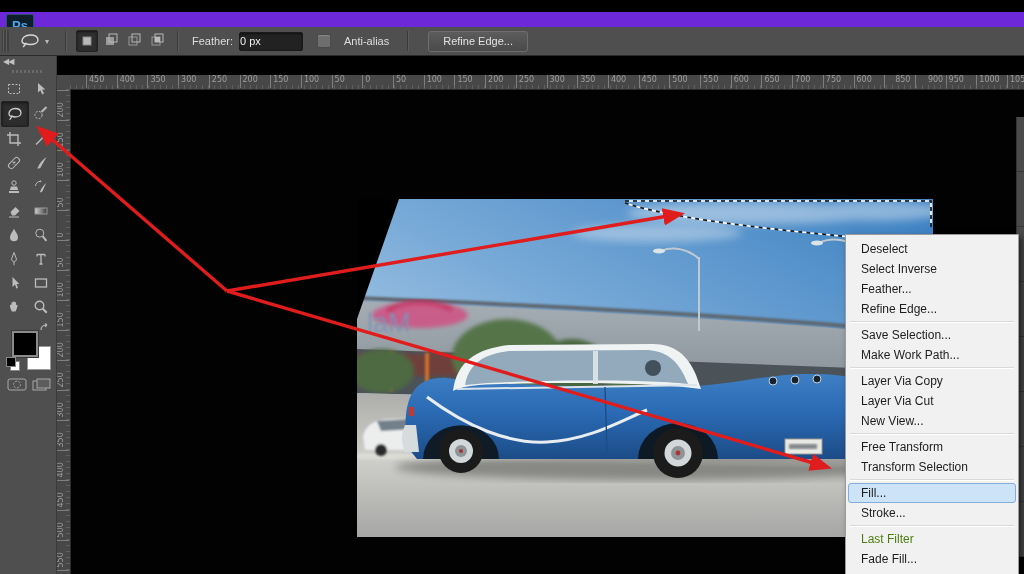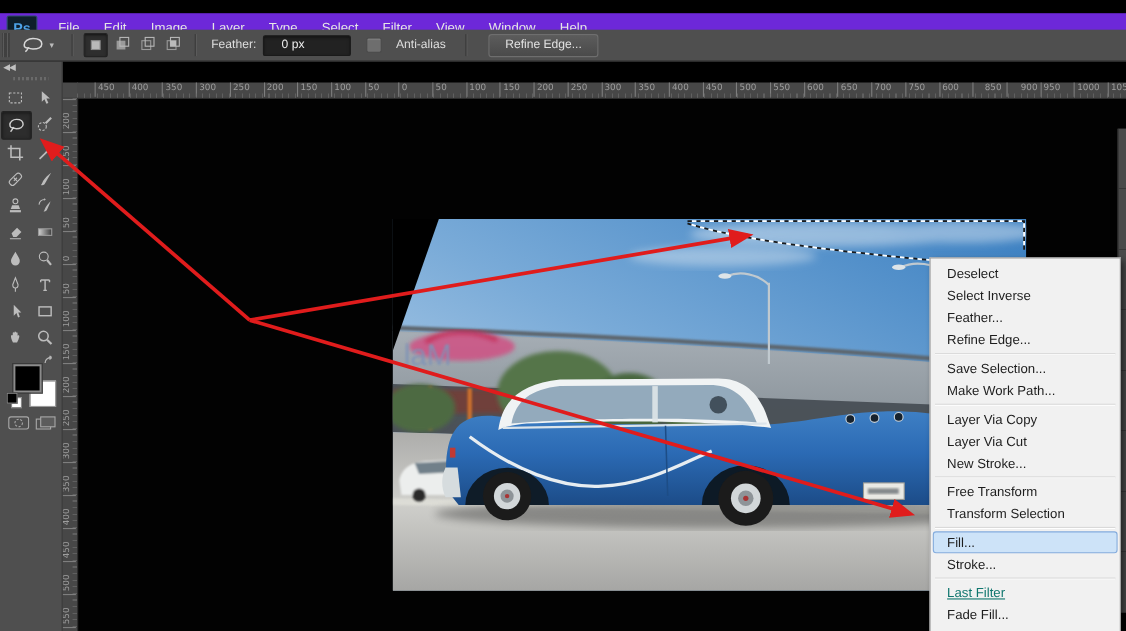--- a/index.html
+++ b/index.html
@@ -17,21 +17,21 @@
               border-bottom:1px solid #2a2a2a;display:flex;align-items:center;z-index:20;}
   .grip{width:7px;height:22px;margin-left:2px;background:repeating-linear-gradient(90deg,#3c3c3c 0 1px,#5e5e5e 1px 2px,#3c3c3c 2px 3px);opacity:.8;}
   .toolpreset{display:flex;align-items:center;margin:0 10px 0 10px;}
   .toolpreset .caret{color:#bbb;font-size:8px;margin-left:4px;}
   .vsep{width:1px;height:20px;background:#3a3a3a;margin:0 6px;box-shadow:1px 0 0 #5c5c5c;}
   .selmode{display:flex;gap:3px;margin:0 4px;}
   .smbtn{width:20px;height:20px;border-radius:2px;display:flex;align-items:center;justify-content:center;}
   .smbtn.pressed{background:#2e2e2e;box-shadow:inset 0 1px 2px #161616;border:1px solid #232323;}
   .optlabel{color:#dedede;font-size:11px;margin:0 6px 0 8px;}
   .feather-field{width:62px;height:17px;background:#222;border:1px solid #1a1a1a;border-radius:2px;
-                 color:#eee;font-size:11px;display:flex;align-items:center;padding-left:16px;box-shadow:inset 0 1px 2px #111;}
+                 color:#eee;font-size:11px;display:flex;align-items:center;padding-left:0;box-shadow:inset 0 1px 2px #111;}
   .checkbox{width:12px;height:12px;background:#6e6e6e;border:1px solid #4a4a4a;border-radius:2px;margin:0 5px 0 14px;box-shadow:inset 0 1px 1px #888;}
   .refine-btn{margin-left:14px;height:19px;padding:0 14px;border:1px solid #6e6e6e;border-radius:3px;
               background:linear-gradient(#5c5c5c,#4a4a4a);color:#e2e2e2;font-size:11px;
               display:flex;align-items:center;}
   
   .toolbar{position:absolute;left:0;top:55px;width:56px;height:519px;background:#4f4f4f;z-index:10;
            border-right:1px solid #3a3a3a;}
   .collapse{position:absolute;left:3px;top:2px;color:#c0c0c0;font-size:8px;letter-spacing:-1px;}
   .tgrip{position:absolute;left:12px;top:15px;width:32px;height:3px;
          background:repeating-linear-gradient(90deg,#6a6a6a 0 2px,transparent 2px 4px);}
@@ -71,43 +71,31 @@
   
   .dockstrip{position:absolute;right:0;top:117px;width:7px;height:440px;background:#4a4a4a;z-index:12;
              border-left:1px solid #333;
              background-image:repeating-linear-gradient(180deg,transparent 0 54px,#383838 54px 55px);}
   
   .arrows{position:absolute;left:0;top:0;width:1024px;height:574px;z-index:40;pointer-events:none;}
   
   .ctxmenu{position:absolute;left:845px;top:234px;width:172px;background:#f1f1f1;border:1px solid #9b9b9b;
            box-shadow:3px 3px 6px rgba(0,0,0,.55);z-index:50;padding:4px 0 5px 0;}
   .menuitem{height:20px;line-height:20px;font-size:12px;color:#1d1d1d;padding-left:13px;margin:0 2px;}
-  .menuitem.dis{color:#0f766e;text-decoration:underline;}
+  .menuitem.dis{color:#4d7c0f;}
   .menuitem.hl{background:#cde3f8;border:1px solid #84acdd;border-radius:3px;height:18px;line-height:18px;padding-left:12px;}
   .msep{height:1px;background:#d9d9d9;border-bottom:1px solid #fff;margin:2px 4px 2px 4px;}
 </style>
 </head>
 <body>
 
 <div class="app">
 
   <div class="menubar">
     <div class="pslogo">Ps</div>
-    <div style="display:flex">
-        <span class="mitem">File</span>
-        <span class="mitem">Edit</span>
-        <span class="mitem">Image</span>
-        <span class="mitem">Layer</span>
-        <span class="mitem">Type</span>
-        <span class="mitem">Select</span>
-        <span class="mitem">Filter</span>
-        <span class="mitem">View</span>
-        <span class="mitem">Window</span>
-        <span class="mitem">Help</span>
-      </div>
   </div>
 
   <div class="optionsbar">
     <div class="grip"></div>
     <div class="toolpreset">
       <svg width="22" height="16" viewBox="0 0 22 16">
         <path d="M11,2 C16,2 19,4 19,7 C19,10 15.5,11.5 11,11.5 C9,11.5 7.6,11.1 6.8,10.4 C4.5,11 3,10 3,7.8 C3,4.8 6.5,2 11,2 Z" fill="none" stroke="#d8d8d8" stroke-width="1.4"></path>
         <path d="M6.8,10.4 C6,12 5,13.3 4,14" fill="none" stroke="#d8d8d8" stroke-width="1.4"></path>
       </svg>
       <span class="caret">▾</span>
@@ -536,21 +524,21 @@
       <div class="menuitem">Deselect</div>
       <div class="menuitem">Select Inverse</div>
       <div class="menuitem">Feather...</div>
       <div class="menuitem">Refine Edge...</div>
       <div class="msep"></div>
       <div class="menuitem">Save Selection...</div>
       <div class="menuitem">Make Work Path...</div>
       <div class="msep"></div>
       <div class="menuitem">Layer Via Copy</div>
       <div class="menuitem">Layer Via Cut</div>
-      <div class="menuitem">New Stroke...</div>
+      <div class="menuitem">New View...</div>
       <div class="msep"></div>
       <div class="menuitem">Free Transform</div>
       <div class="menuitem">Transform Selection</div>
       <div class="msep"></div>
       <div class="menuitem hl">Fill...</div>
       <div class="menuitem">Stroke...</div>
       <div class="msep"></div>
       <div class="menuitem dis">Last Filter</div>
       <div class="menuitem">Fade Fill...</div>
     </div>

